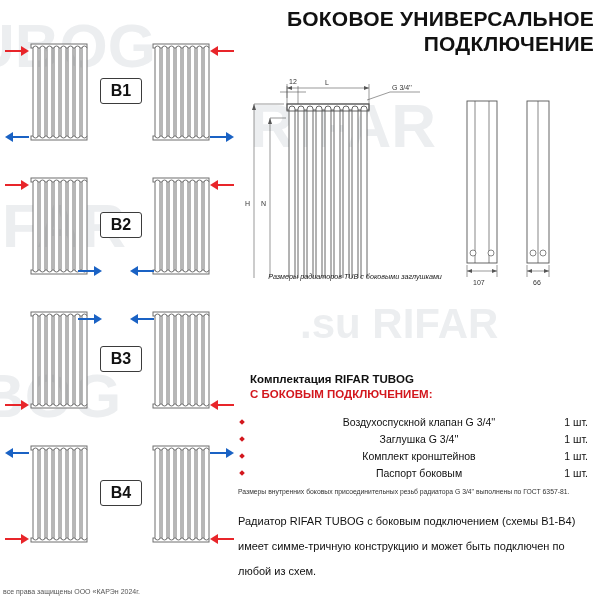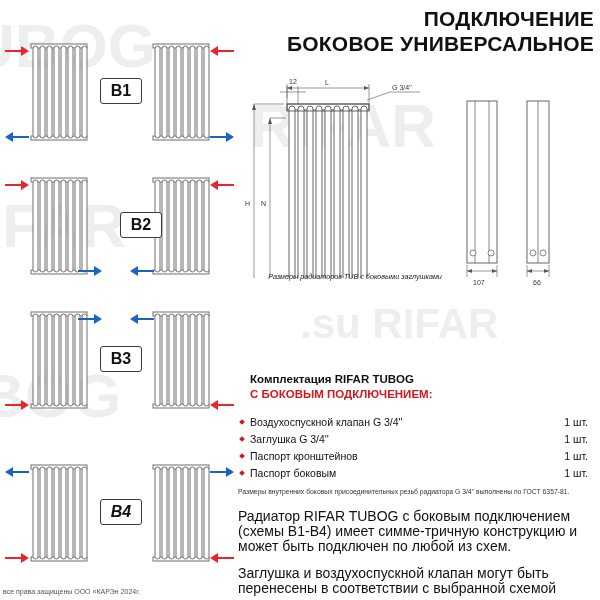--- a/index.html
+++ b/index.html
@@ -80,50 +80,51 @@
 
   
   .panel{position:absolute;left:238px;top:360px;width:350px;z-index:3;}
   .panel h3{margin:12px;font-size:11.5px;font-weight:bold;line-height:15px;}
   .panel h3 .redt{color:#d3171d;}
   .items{margin:6px 0 0 0;padding:0;list-style:none;font-size:10.5px;}
   .items li{
     position:relative;
     padding-left:12px;
     line-height:17px;
+    text-align:center;
   }
   .items li .bullet{
     position:absolute;left:2px;top:6px;
     width:4px;height:4px;background:#d3171d;
     transform:rotate(45deg);
   }
   .items li .qty{position:absolute;right:0;top:0;}
   .note{font-size:6.8px;color:#333;margin-top:5px;line-height:10px;}
-  .para{font-size:14px;line-height:15px;margin-top:12px;}
+  .para{font-size:11px;line-height:25px;margin-top:12px;}
   .para.last{font-weight:bold;margin-top:10px;}
 
   .footer{
     position:absolute;left:0;bottom:5px;width:100%;
     font-size:7px;color:#555;padding-left:3px;z-index:3;
   }
 </style>
 </head>
 <body>
 
 <div class="page">
 
   <div class="wm wm1">UBOG</div>
   <div class="wm wm2">RIFAR</div>
   <div class="wm wm3">BOG</div>
   <div class="wm wm5">RIFAR</div>
   <div class="wm wm6">.su  RIFAR</div>
 
   <div class="header">
+    <div>БОКОВОЕ УНИВЕРСАЛЬНОЕ</div>
     <div>ПОДКЛЮЧЕНИЕ</div>
-    <div>БОКОВОЕ УНИВЕРСАЛЬНОЕ</div>
   </div>
 
   <div class="block" style="left:0;top:34px;width:240px;height:112px;">
 
     <div style="position:absolute;left:28px;top:6px;width:58px;height:100px;">
       <svg width="64" height="104" viewBox="0 0 64 104">
         <rect x="3" y="4" width="56" height="4" fill="#fff" stroke="#6f6f6f" stroke-width="1"></rect>
         <rect x="3" y="96" width="56" height="4" fill="#fff" stroke="#6f6f6f" stroke-width="1"></rect>
         <g fill="#fff" stroke="#6f6f6f" stroke-width="1">
           <rect x="5" y="6" width="5" height="92" rx="2.5"></rect>
@@ -216,21 +217,21 @@
         <div class="head" style="left:16px;"></div>
     </div>
     <div class="arr bluel" style="left:130px;top:98px;width:24px;">
       <div class="shaft" style="left:8px;width:16px;"></div>
         <div class="head" style="left:0;"></div>
     </div>
     <div class="arr redl" style="left:210px;top:12px;width:24px;">
       <div class="shaft" style="left:8px;width:16px;"></div>
         <div class="head" style="left:0;"></div>
     </div>
-    <div class="label" style="left:100px;top:44px;margin-left:20px;">B2</div>
+    <div class="label" style="left:100px;top:44px;">B2</div>
   </div>
 
   <div class="block" style="left:0;top:302px;width:240px;height:112px;">
     <div style="position:absolute;left:28px;top:6px;">
       <svg width="64" height="104" viewBox="0 0 64 104">
         <rect x="3" y="4" width="56" height="4" fill="#fff" stroke="#6f6f6f" stroke-width="1"></rect>
         <rect x="3" y="96" width="56" height="4" fill="#fff" stroke="#6f6f6f" stroke-width="1"></rect>
         <g fill="#fff" stroke="#6f6f6f" stroke-width="1">
           <rect x="5" y="6" width="5" height="92" rx="2.5"></rect>
             <rect x="12" y="6" width="5" height="92" rx="2.5"></rect>
@@ -271,21 +272,21 @@
       <div class="shaft" style="left:8px;width:16px;"></div>
         <div class="head" style="left:0;"></div>
     </div>
     <div class="arr redl" style="left:210px;top:98px;width:24px;">
       <div class="shaft" style="left:8px;width:16px;"></div>
         <div class="head" style="left:0;"></div>
     </div>
     <div class="label" style="left:100px;top:44px;">B3</div>
   </div>
 
-  <div class="block" style="left:0;top:455px;width:240px;height:112px;font-style:italic;">
+  <div class="block" style="left:0;top:436px;width:240px;height:112px;">
     <div style="position:absolute;left:28px;top:6px;">
       <svg width="64" height="104" viewBox="0 0 64 104">
         <rect x="3" y="4" width="56" height="4" fill="#fff" stroke="#6f6f6f" stroke-width="1"></rect>
         <rect x="3" y="96" width="56" height="4" fill="#fff" stroke="#6f6f6f" stroke-width="1"></rect>
         <g fill="#fff" stroke="#6f6f6f" stroke-width="1">
           <rect x="5" y="6" width="5" height="92" rx="2.5"></rect>
             <rect x="12" y="6" width="5" height="92" rx="2.5"></rect>
           <rect x="19" y="6" width="5" height="92" rx="2.5"></rect>
             <rect x="26" y="6" width="5" height="92" rx="2.5"></rect>
           <rect x="33" y="6" width="5" height="92" rx="2.5"></rect>
@@ -441,21 +442,21 @@
         <span>Воздухоспускной клапан G 3/4''</span>
         <span class="qty">1 шт.</span>
       </li>
       <li>
         <span class="bullet"></span>
         <span>Заглушка G 3/4''</span>
         <span class="qty">1 шт.</span>
       </li>
       <li>
         <span class="bullet"></span>
-        <span>Паспорт кронштейнов</span>
+        <span>Комплект кронштейнов</span>
         <span class="qty">1 шт.</span>
       </li>
       <li>
         <span class="bullet"></span>
         <span>Паспорт боковым</span>
         <span class="qty">1 шт.</span>
       </li>
     </ul>
 
     <div class="note">Размеры внутренних боковых присоединительных резьб радиатора G 3/4'' выполнены по ГОСТ 6357-81.</div>

